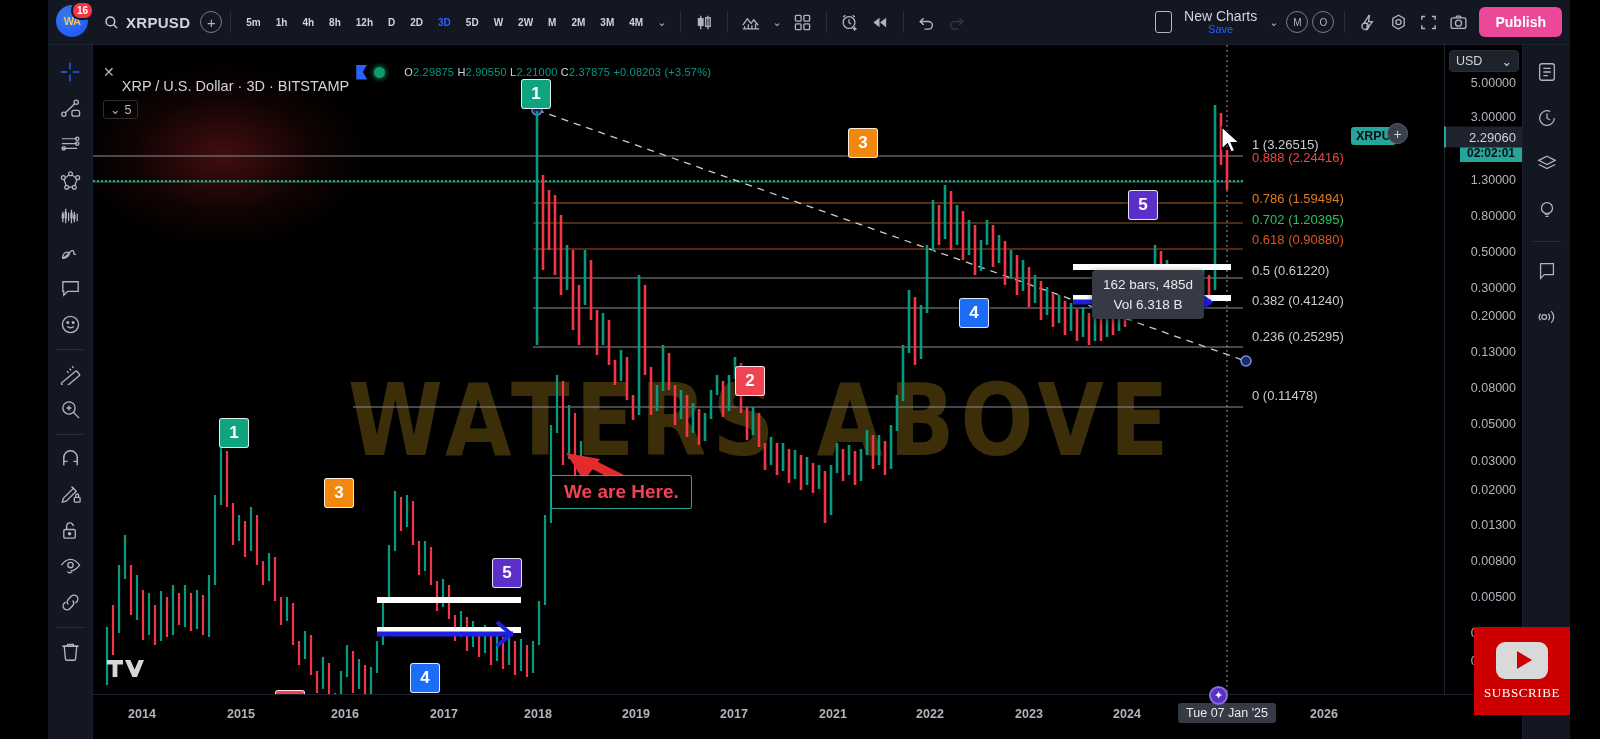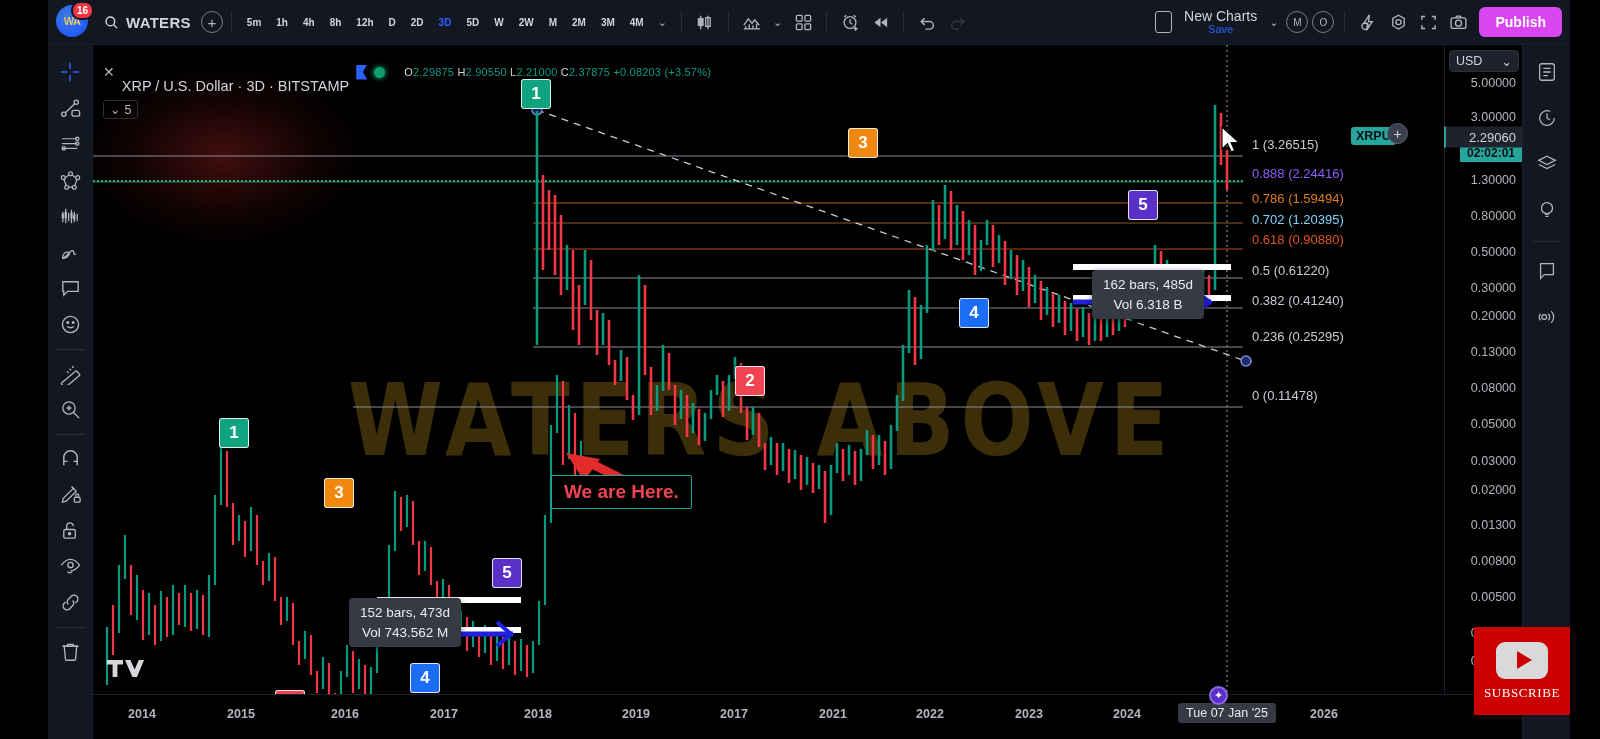--- a/index.html
+++ b/index.html
@@ -66,21 +66,21 @@
     line-height:1.05; padding:0 6px; cursor:pointer; height:36px;
   }
   .newcharts .nc-title { font-size:14px; color:#d1d4dc; }
   .newcharts .nc-sub { font-size:11px; color:#2962ff; }
   .round-btn {
     width:22px; height:22px; border-radius:50%; border:1.3px solid #787b86;
     display:flex; align-items:center; justify-content:center;
     font-size:10px; color:#b2b5be; cursor:pointer; margin:0 2px;
   }
   .publish-btn {
-    background:#d946ef; color:#fff; font-size:14px; font-weight:bold;
+    background:#ec4899; color:#fff; font-size:14px; font-weight:bold;
     padding:7px 16px; border-radius:6px; cursor:pointer; margin-left:6px;
   }
   svg.ic { display:block; }
 
   
   #leftbar {
     position:absolute; left:48px; top:45px; bottom:0; width:45px;
     background:#131722; border-right:1px solid #1c2030;
     display:flex; flex-direction:column; align-items:center; padding-top:10px; z-index:35;
   }
@@ -291,21 +291,21 @@
       <div class="avatar-badge">16</div>
     </div>
 
     <div class="symbol-search">
       <span>
         <svg class="ic" width="15" height="15" viewBox="0 0 16 16" fill="none" stroke="#d1d4dc" stroke-width="1.5">
           <circle cx="6.8" cy="6.8" r="4.6"></circle>
             <path d="M10.3 10.3 L14 14"></path>
         </svg>
       </span>
-      <span class="sym-text">WATERS</span>
+      <span class="sym-text">XRPUSD</span>
     </div>
 
     <div class="plus-circle">
       <span>+</span>
     </div>
 
     <div class="tb-sep"></div>
 
     <div class="tf-list">
       <div class="tf">5m</div>
@@ -855,45 +855,41 @@
         </g>
 
         <line x1="980" y1="222" x2="1138" y2="222" stroke="#ffffff" stroke-width="6"></line>
         <line x1="980" y1="253" x2="1138" y2="253" stroke="#ffffff" stroke-width="6"></line>
         <line x1="980" y1="257" x2="1118" y2="257" stroke="#2020e0" stroke-width="5"></line>
         <path d="M1102 246 L1117 257 L1102 268" stroke="#2020e0" stroke-width="4" fill="none"></path>
       </g>
       </svg>
 
     <div class="fiblabel" style="left:1159px;top:92px;color:#c9ccd4">1 (3.26515)</div>
-    <div class="fiblabel" style="left:1159px;top:121px;color:#8b5cf6">0.888 (2.24416)</div>
+    <div class="fiblabel" style="left:1159px;top:105px;color:#ef4444">0.888 (2.24416)</div>
     <div class="fiblabel" style="left:1159px;top:146px;color:#e07a1f">0.786 (1.59494)</div>
-    <div class="fiblabel" style="left:1159px;top:167px;color:#7dd3fc">0.702 (1.20395)</div>
+    <div class="fiblabel" style="left:1159px;top:167px;color:#22c55e">0.702 (1.20395)</div>
     <div class="fiblabel" style="left:1159px;top:187px;color:#e0541f">0.618 (0.90880)</div>
     <div class="fiblabel" style="left:1159px;top:218px;color:#c9ccd4">0.5 (0.61220)</div>
     <div class="fiblabel" style="left:1159px;top:248px;color:#c9ccd4">0.382 (0.41240)</div>
     <div class="fiblabel" style="left:1159px;top:284px;color:#c9ccd4">0.236 (0.25295)</div>
     <div class="fiblabel" style="left:1159px;top:343px;color:#c9ccd4">0 (0.11478)</div>
 
     <div class="wave w1" style="left:126px;top:373px">1</div>
     <div class="wave w2" style="left:182px;top:645px">2</div>
     <div class="wave w3" style="left:231px;top:433px">3</div>
     <div class="wave w4" style="left:317px;top:618px">4</div>
     <div class="wave w5" style="left:399px;top:513px">5</div>
 
     <div class="wave w1" style="left:428px;top:34px">1</div>
     <div class="wave w2" style="left:642px;top:321px">2</div>
     <div class="wave w3" style="left:755px;top:83px">3</div>
     <div class="wave w4" style="left:866px;top:253px">4</div>
     <div class="wave w5" style="left:1035px;top:145px">5</div>
 
-    <div class="measure" style="left:256px;top:553px">
-      <div>152 bars, 473d</div>
-      <div>Vol 743.562 M</div>
-    </div>
     <div class="measure" style="left:999px;top:225px">
       <div>162 bars, 485d</div>
       <div>Vol 6.318 B</div>
     </div>
 
     <svg style="position:absolute;left:465px;top:400px;width:130px;height:90px;z-index:28;overflow:visible">
       <path d="M92 48 L30 17" stroke="#e32b2b" stroke-width="9" stroke-linecap="round"></path>
       <path d="M8 8 L42 14 L26 36 Z" fill="#e32b2b"></path>
     </svg>
     <div class="note-box" style="left:458px;top:430px">We are Here.</div>

